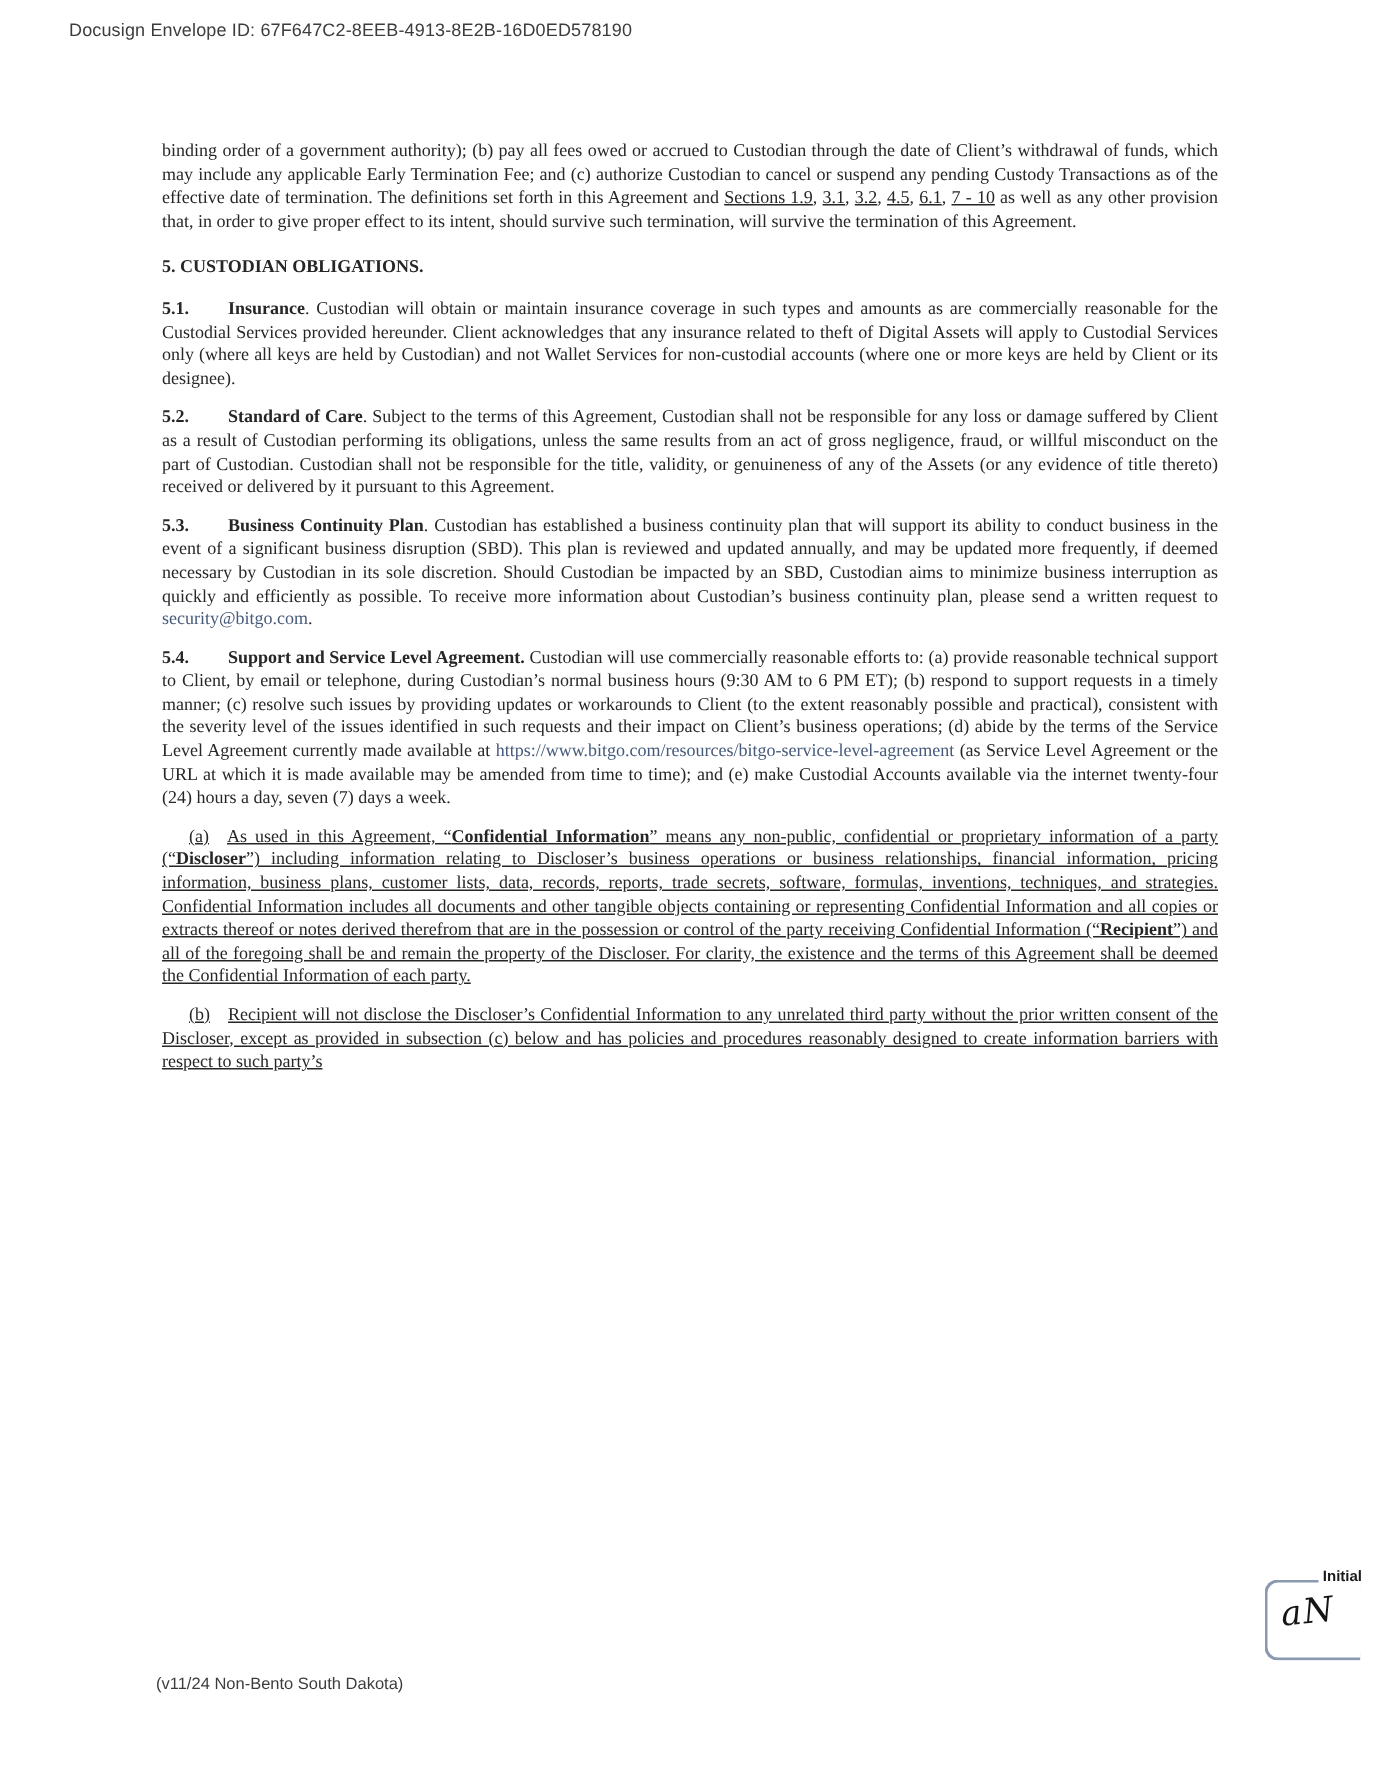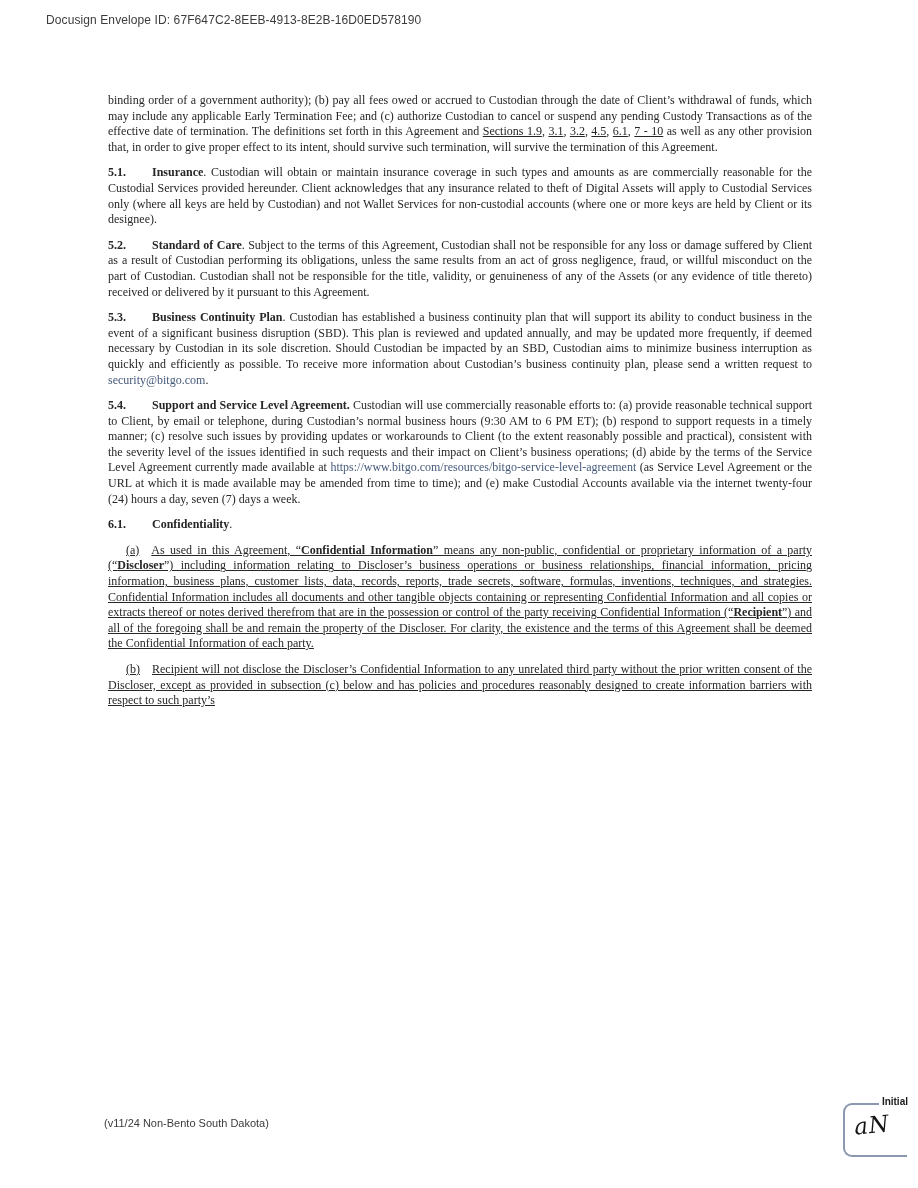--- a/index.html
+++ b/index.html
@@ -23,46 +23,46 @@
   .b{font-weight:bold;}
   .u{text-decoration:underline;}
   .lnk{color:#45597a;cursor:pointer;}
   .tab{display:inline-block;width:26px;}
   .tab-sm{display:inline-block;width:12px;}
   .footer-note{
     position:absolute;left:104px;top:1117px;
     font-family:"Liberation Sans",sans-serif;font-size:11px;color:#3c3c3c;
   }
   .initial-tab{
-    position:absolute;left:843px;top:1103px;width:62px;height:50px;
+    position:absolute;left:843px;top:1053px;width:62px;height:50px;
     border-left:2px solid #8b99b0;border-top:2px solid #8b99b0;border-bottom:2px solid #8b99b0;
     border-radius:9px 0 0 9px;cursor:pointer;
   }
   .initial-label{
     position:absolute;top:-9px;right:-2px;background:#ffffff;padding:0 1px 0 3px;
     font-family:"Liberation Sans",sans-serif;font-size:10px;font-weight:bold;color:#1a1a1a;
   }
   .initials{
     position:absolute;left:9px;top:7px;
     font-family:"DejaVu Serif",serif;font-style:italic;font-size:23px;color:#151515;
     transform:rotate(-6deg);letter-spacing:1px;
   }
 </style>
 </head>
 <body>
 
 <div class="envelope">Docusign Envelope ID: 67F647C2-8EEB-4913-8E2B-16D0ED578190</div>
 
 <div class="doc" id="doc-body">
     <p class="body"><span class="">binding order of a government authority); (b) pay all fees owed or accrued to Custodian through the date of Client’s withdrawal of funds, which may include any applicable Early Termination Fee; and (c) authorize Custodian to cancel or suspend any pending Custody Transactions as of the effective date of termination. The definitions set forth in this Agreement and </span><span class="u">Sections 1.9</span><span class="">, </span><span class="u">3.1</span><span class="">, </span><span class="u">3.2</span><span class="">, </span><span class="u">4.5</span><span class="">, </span><span class="u">6.1</span><span class="">, </span><span class="u">7 - 10</span><span class=""> as well as any other provision that, in order to give proper effect to its intent, should survive such termination, will survive the termination of this Agreement.</span></p>
+    <p class="heading"><span class="">5. CUSTODIAN OBLIGATIONS.</span></p>
     <p class="body"><span class="b">5.1.</span><span class="tab"></span><span class="b">Insurance</span><span class="">. Custodian will obtain or maintain insurance coverage in such types and amounts as are commercially reasonable for the Custodial Services provided hereunder.  Client acknowledges that any insurance related to theft of Digital Assets will apply to Custodial Services only (where all keys are held by Custodian) and not Wallet Services for non-custodial accounts (where one or more keys are held by Client or its designee).</span></p>
     <p class="body"><span class="b">5.2.</span><span class="tab"></span><span class="b">Standard of Care</span><span class="">. Subject to the terms of this Agreement, Custodian shall not be responsible for any loss or damage suffered by Client as a result of Custodian performing its obligations, unless the same results from an act of gross negligence, fraud, or willful misconduct on the part of Custodian. Custodian shall not be responsible for the title, validity, or genuineness of any of the Assets (or any evidence of title thereto) received or delivered by it pursuant to this Agreement.</span></p>
     <p class="body"><span class="b">5.3.</span><span class="tab"></span><span class="b">Business Continuity Plan</span><span class="">. Custodian has established a business continuity plan that will support its ability to conduct business in the event of a significant business disruption (SBD). This plan is reviewed and updated annually, and may be updated more frequently, if deemed necessary by Custodian in its sole discretion. Should Custodian be impacted by an SBD, Custodian aims to minimize business interruption as quickly and efficiently as possible. To receive more information about Custodian’s business continuity plan, please send a written request to </span><span class="lnk">security@bitgo.com</span><span class="">.</span></p>
     <p class="body"><span class="b">5.4.</span><span class="tab"></span><span class="b">Support and Service Level Agreement.</span><span class=""> Custodian will use commercially reasonable efforts to: (a) provide reasonable technical support to Client, by email or telephone, during Custodian’s normal business hours (9:30 AM to 6 PM ET); (b) respond to support requests in a timely manner; (c) resolve such issues by providing updates or workarounds to Client (to the extent reasonably possible and practical), consistent with the severity level of the issues identified in such requests and their impact on Client’s business operations; (d) abide by the terms of the Service Level Agreement currently made available at </span><span class="lnk">https://www.bitgo.com/resources/bitgo-service-level-agreement</span><span class=""> (as Service Level Agreement or the URL at which it is made available may be amended from time to time); and (e) make Custodial Accounts available via the internet twenty-four (24) hours a day, seven (7) days a week.</span></p>
-    <p class="body"><span class="b">6.1.</span><span class="tab"></span><span class="b">Confidentiality</span><span class="">.</span></p>
     <p class="body indent"><span class="">(a)</span><span class="tab-sm"></span><span class="">As used in this Agreement, “</span><span class="b">Confidential Information</span><span class="">” means any non-public, confidential or proprietary information of a party (“</span><span class="b">Discloser</span><span class="">”) including information relating to Discloser’s business operations or business relationships, financial information, pricing information, business plans, customer lists, data, records, reports, trade secrets, software, formulas, inventions, techniques, and strategies. Confidential Information includes all documents and other tangible objects containing or representing Confidential Information and all copies or extracts thereof or notes derived therefrom that are in the possession or control of the party receiving Confidential Information (“</span><span class="b">Recipient</span><span class="">”) and all of the foregoing shall be and remain the property of the Discloser.  For clarity, the existence and the terms of this Agreement shall be deemed the Confidential Information of each party.</span></p>
     <p class="body indent"><span class="">(b)</span><span class="tab-sm"></span><span class="">Recipient will not disclose the Discloser’s Confidential Information to any unrelated third party without the prior written consent of the Discloser, except as provided in subsection (c) below and has policies and procedures reasonably designed to create information barriers with respect to such party’s</span></p>
   </div>
 
 <div class="footer-note">(v11/24  Non-Bento South Dakota)</div>
 
 <div class="initial-tab">
   <span class="initial-label">Initial</span>
   <span class="initials">aN</span>
 </div>

